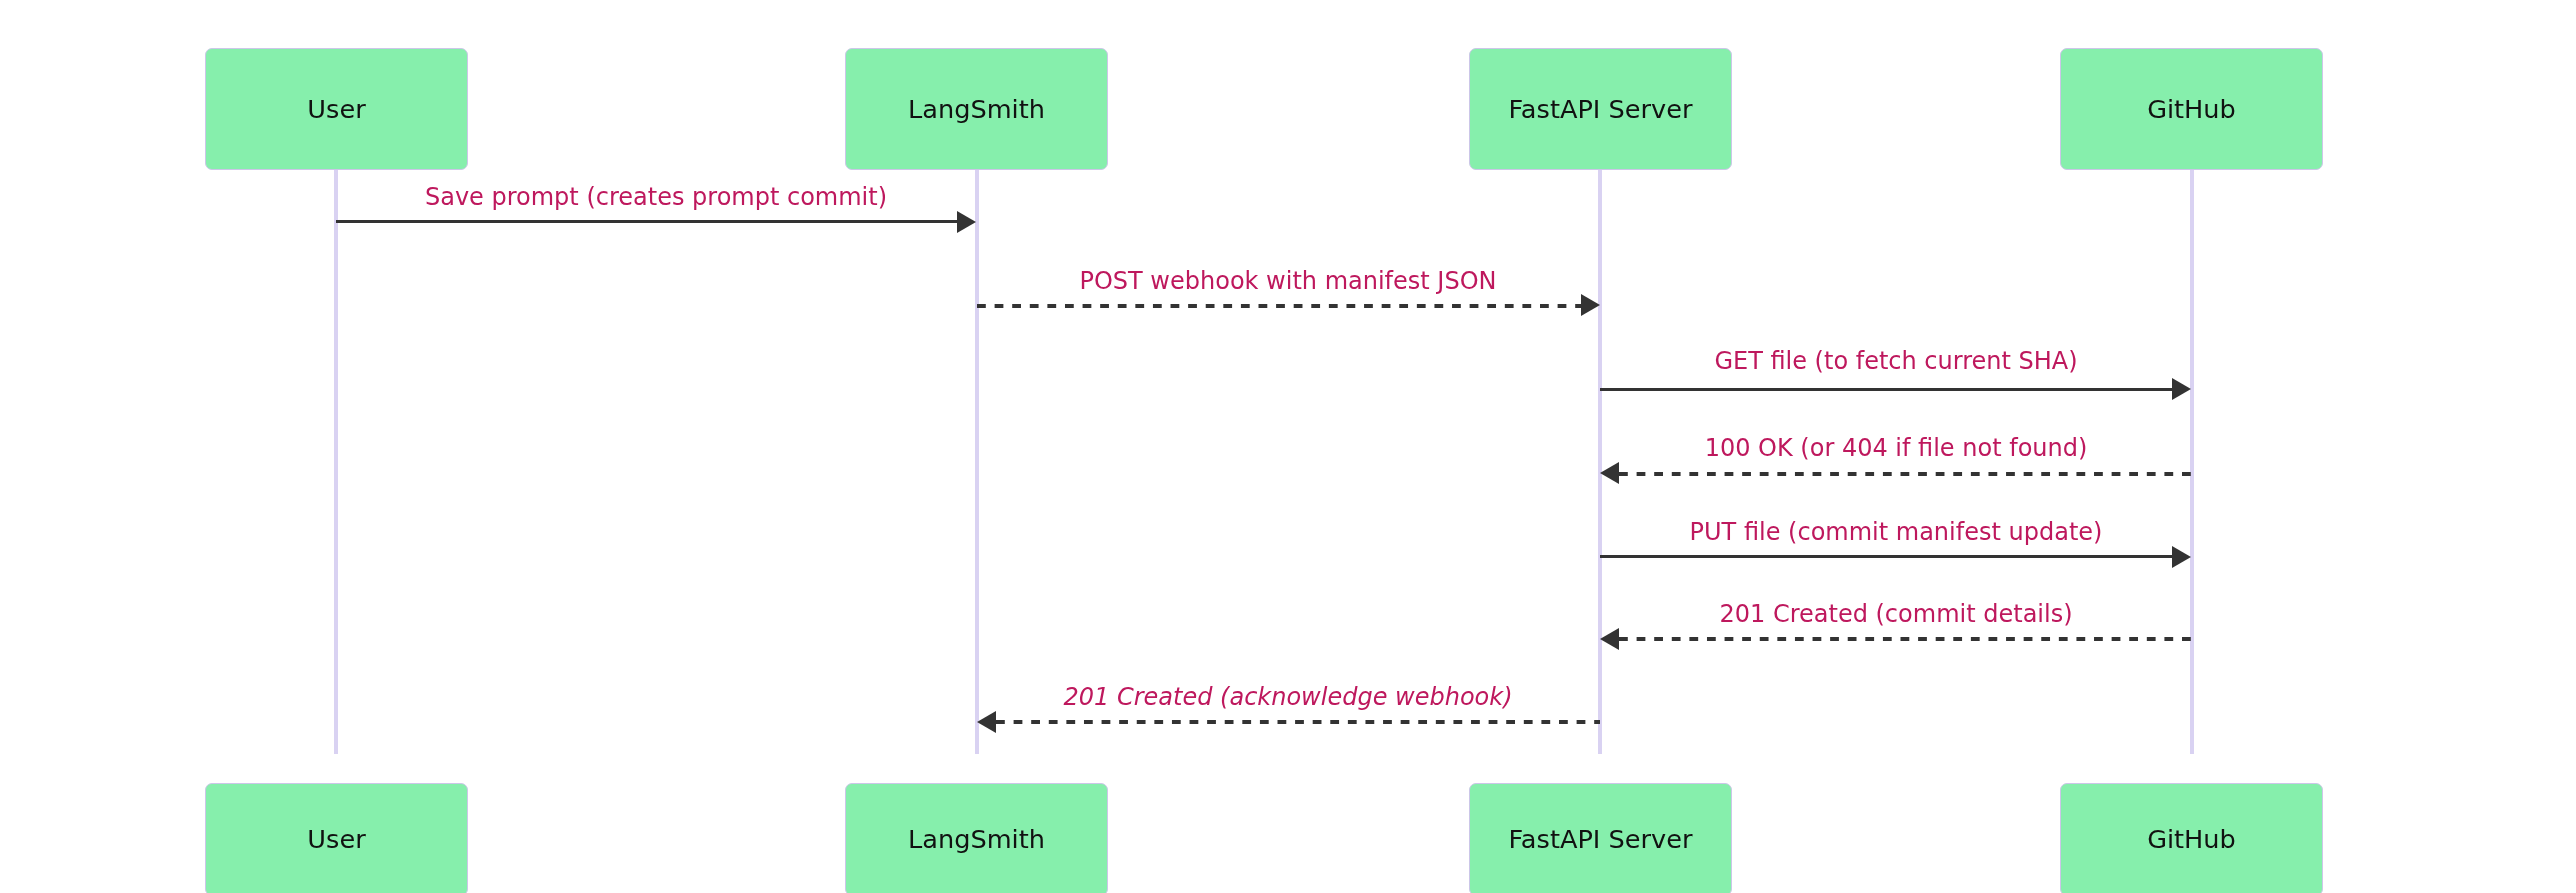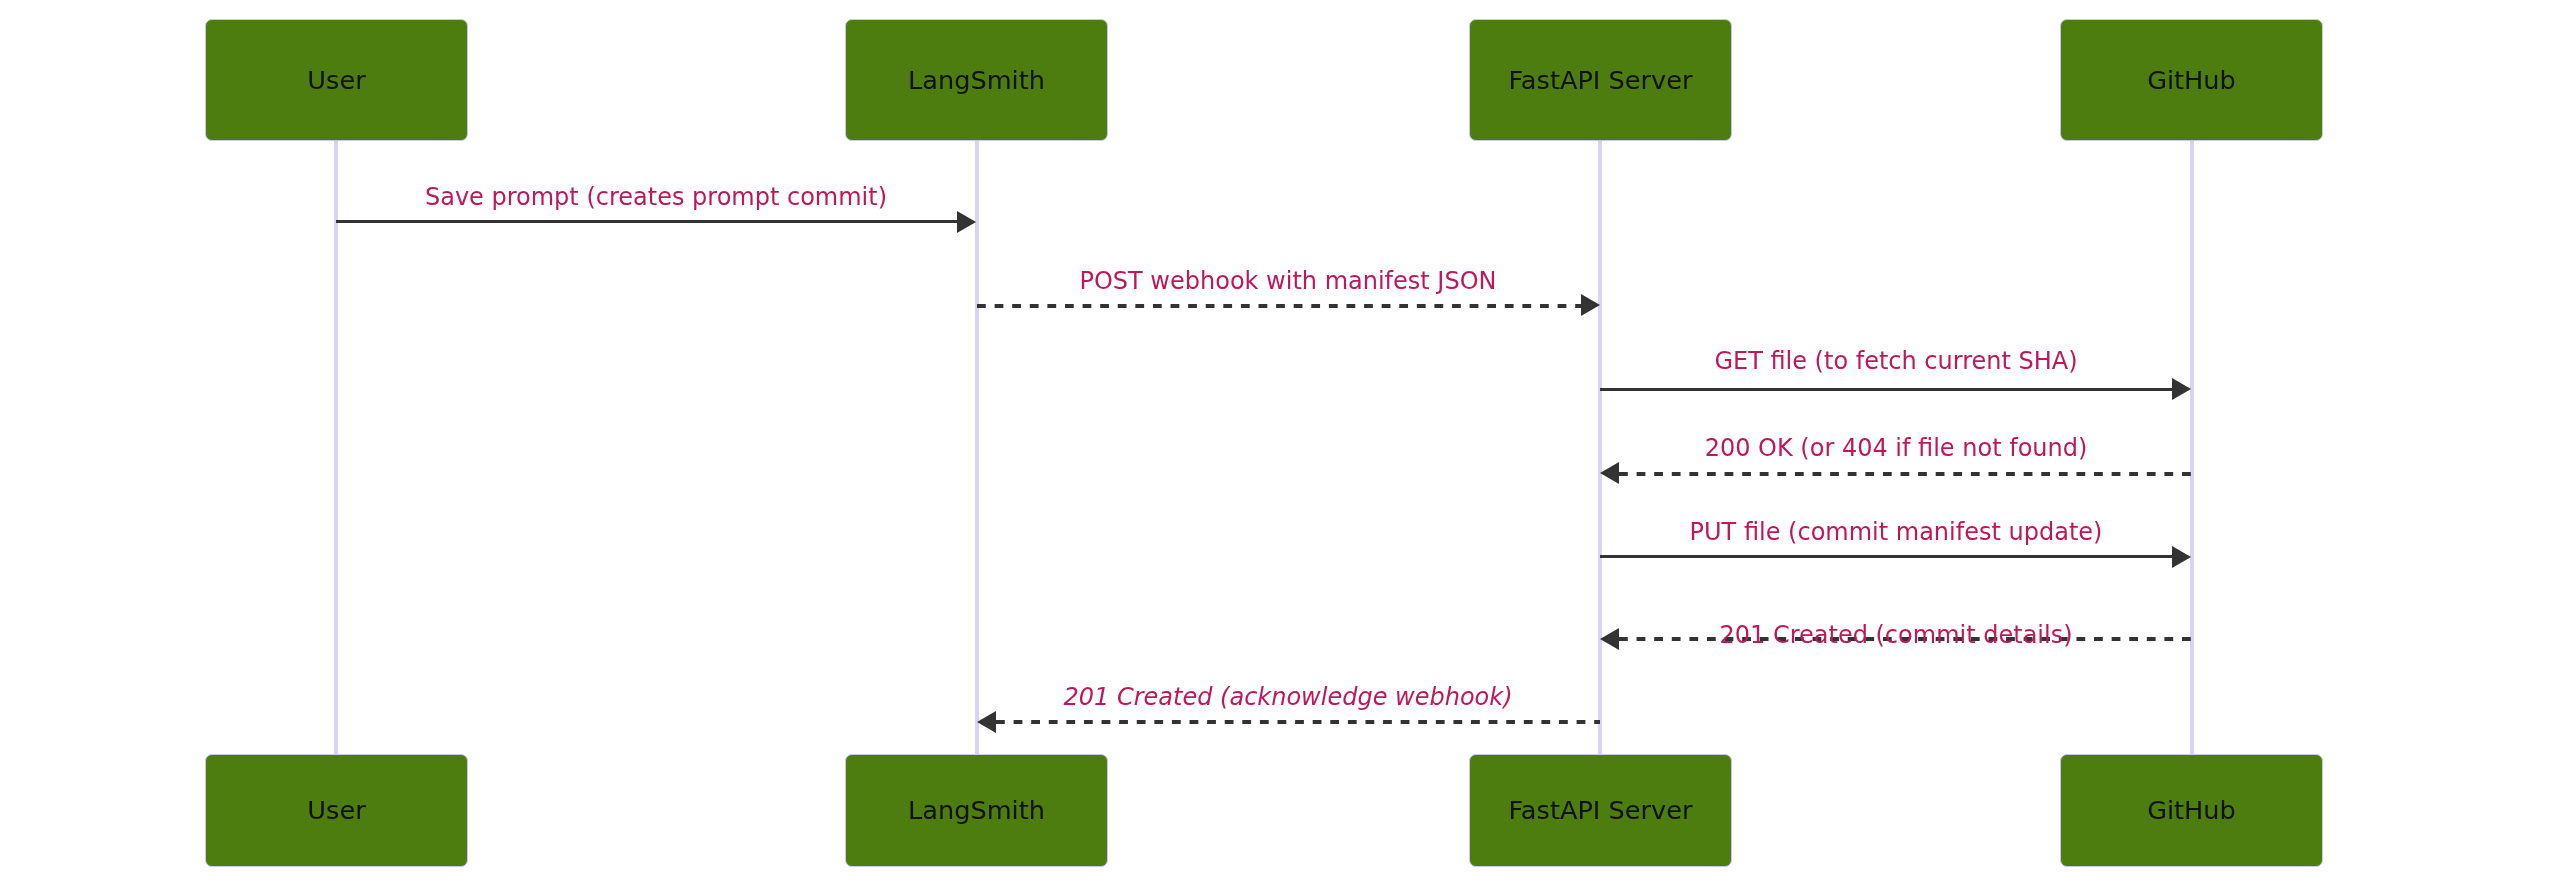--- a/index.html
+++ b/index.html
@@ -13,26 +13,27 @@
   #diagram-root {
     position: relative;
     width: 2576px;
     height: 894px;
     background: #ffffff;
     overflow: hidden;
   }
   .actor-box {
     position: absolute;
     box-sizing: border-box;
-    background: #4d7c0f;
+    background: #86efac;
     border: 1.8px solid #CCC6E8;
     border-radius: 7px;
     display: flex;
     align-items: center;
     justify-content: center;
+    margin-top: 29px;
   }
   .actor-label {
     font-size: 25.6px;
     color: #111111;
     font-family: "DejaVu Sans", "Liberation Sans", sans-serif;
     line-height: 1;
     white-space: nowrap;
   }
   .lifeline {
     position: absolute;
@@ -108,27 +109,27 @@
       <div class="arrow-head right" style="top: 211px; left: 957px;"></div>
       <div class="msg-label" style="left: 656px; top: 185px;">Save prompt (creates prompt commit)</div>
       <div class="msg-line dotted" style="left: 977px; width: 604px; top: 304px;"></div>
       <div class="arrow-head right" style="top: 294px; left: 1581px;"></div>
       <div class="msg-label" style="left: 1288px; top: 269px;">POST webhook with manifest JSON</div>
       <div class="msg-line solid" style="left: 1600px; width: 572px; top: 388px;"></div>
       <div class="arrow-head right" style="top: 378px; left: 2172px;"></div>
       <div class="msg-label" style="left: 1896px; top: 349px;">GET file (to fetch current SHA)</div>
       <div class="msg-line dotted" style="left: 1619px; width: 572px; top: 472px;"></div>
       <div class="arrow-head left" style="top: 462px; left: 1600px;"></div>
-      <div class="msg-label" style="left: 1896px; top: 436px;">200 OK (or 404 if file not found)</div>
+      <div class="msg-label" style="left: 1896px; top: 436px;">100 OK (or 404 if file not found)</div>
       <div class="msg-line solid" style="left: 1600px; width: 572px; top: 555px;"></div>
       <div class="arrow-head right" style="top: 546px; left: 2172px;"></div>
       <div class="msg-label" style="left: 1896px; top: 520px;">PUT file (commit manifest update)</div>
       <div class="msg-line dotted" style="left: 1619px; width: 572px; top: 637px;"></div>
       <div class="arrow-head left" style="top: 628px; left: 1600px;"></div>
-      <div class="msg-label" style="left: 1896px; top: 602px; margin-top: 21px;">201 Created (commit details)</div>
+      <div class="msg-label" style="left: 1896px; top: 602px;">201 Created (commit details)</div>
       <div class="msg-line dotted" style="left: 996px; width: 604px; top: 720px;"></div>
       <div class="arrow-head left" style="top: 711px; left: 977px;"></div>
       <div class="msg-label" style="left: 1288px; top: 685px; font-style: italic;">201 Created (acknowledge webhook)</div>
     </div>
 
   <div id="bottom-actors-layer">
       <div class="actor-box" style="left: 205px; top: 754px; width: 263px; height: 113px;">
         <span class="actor-label">User</span>
       </div>
       <div class="actor-box" style="left: 845px; top: 754px; width: 263px; height: 113px;">

